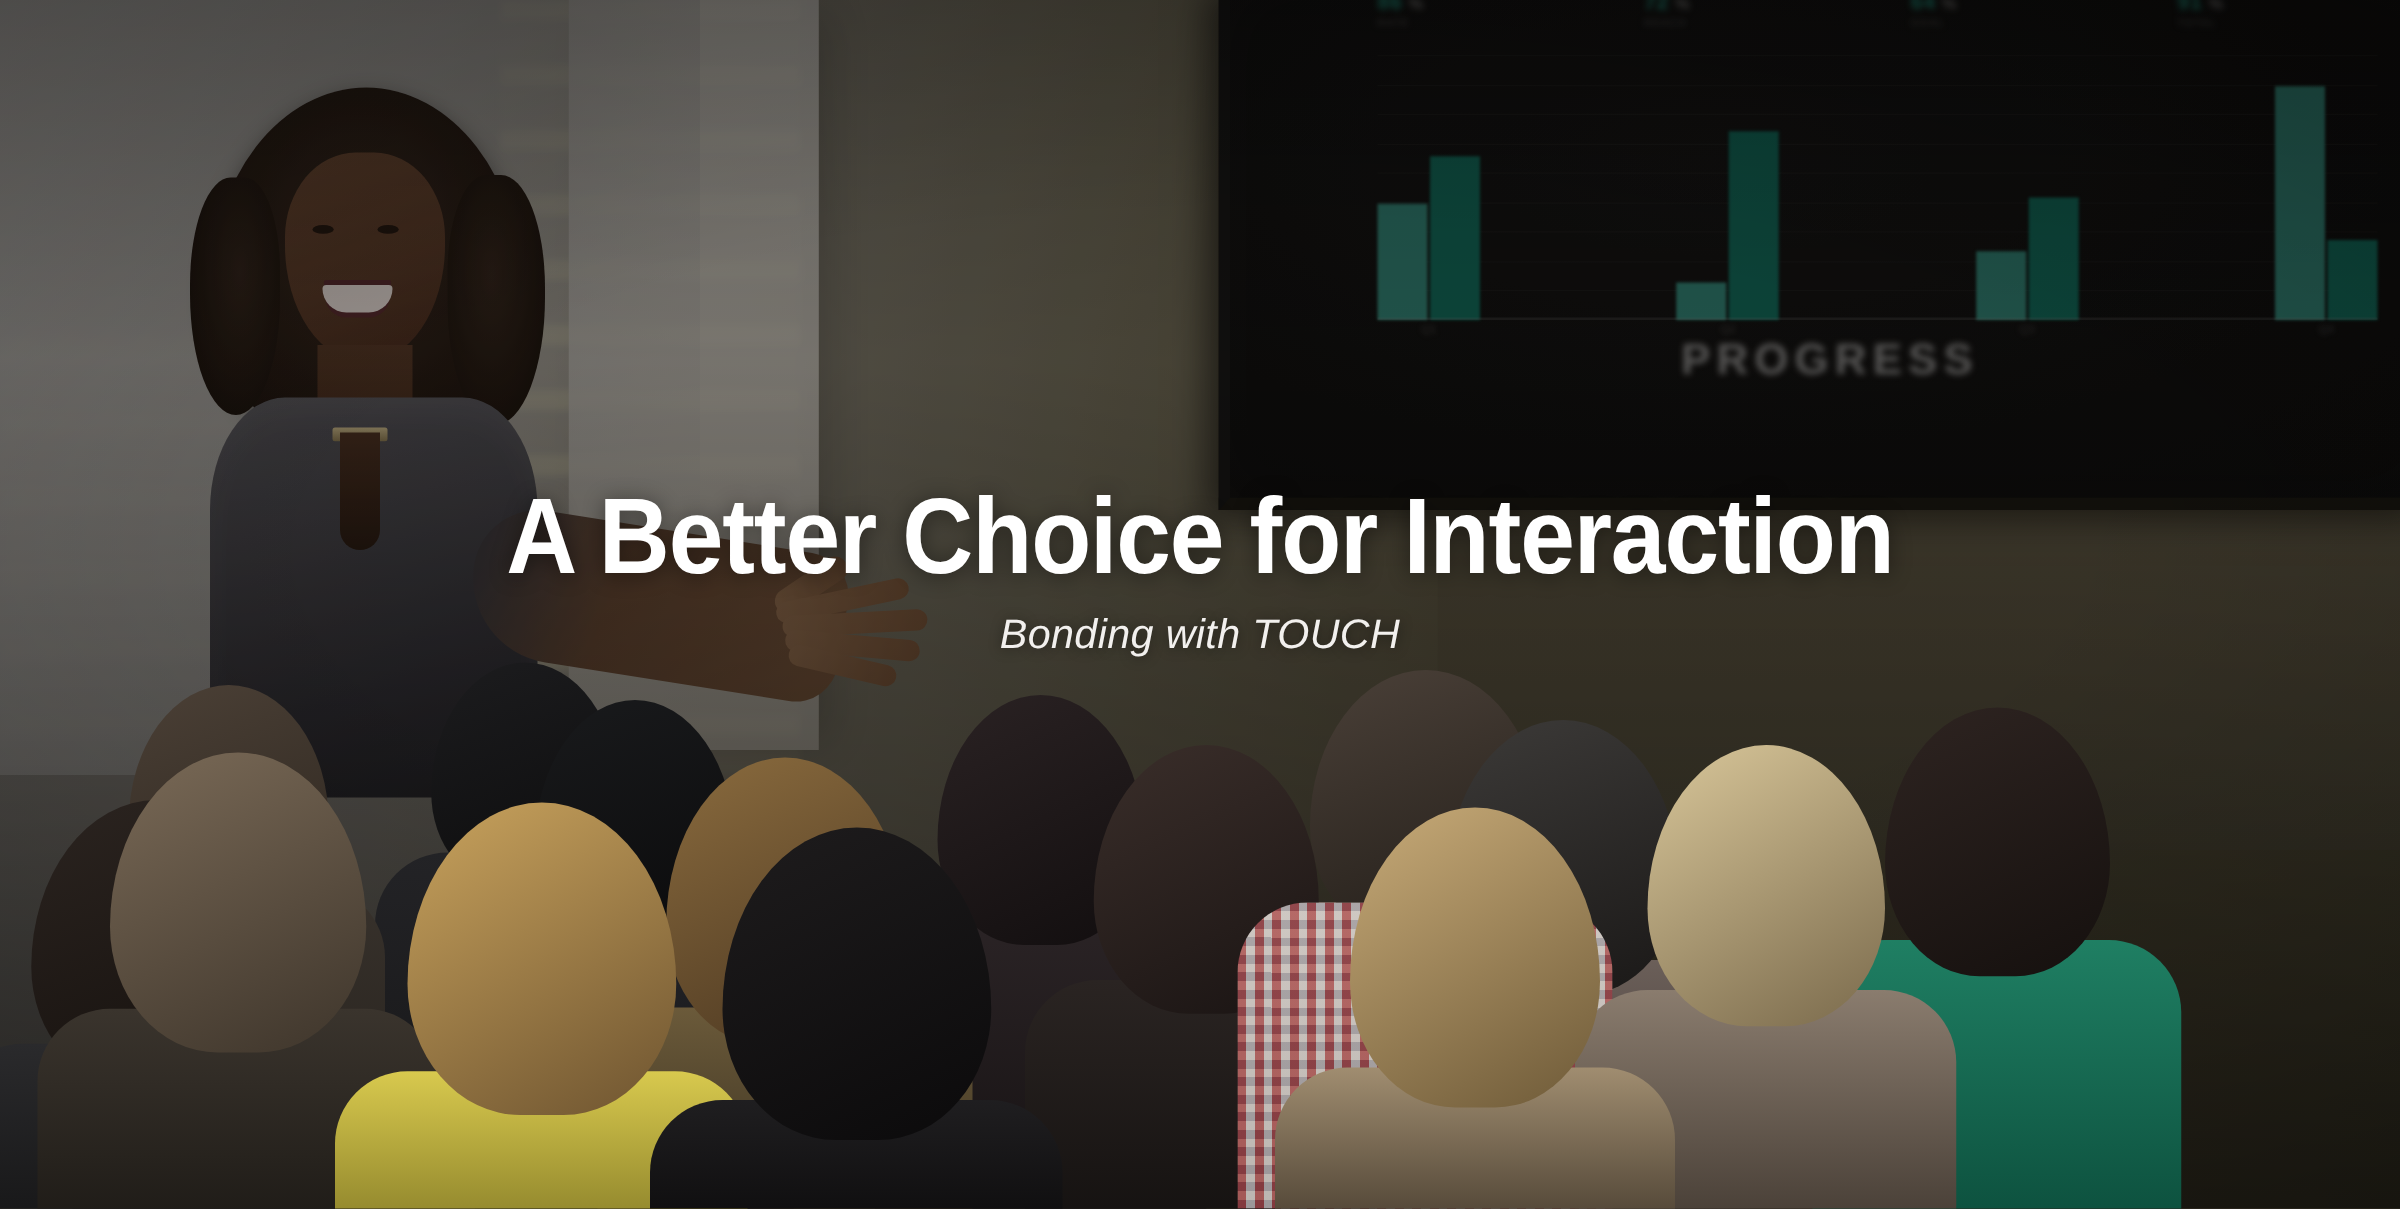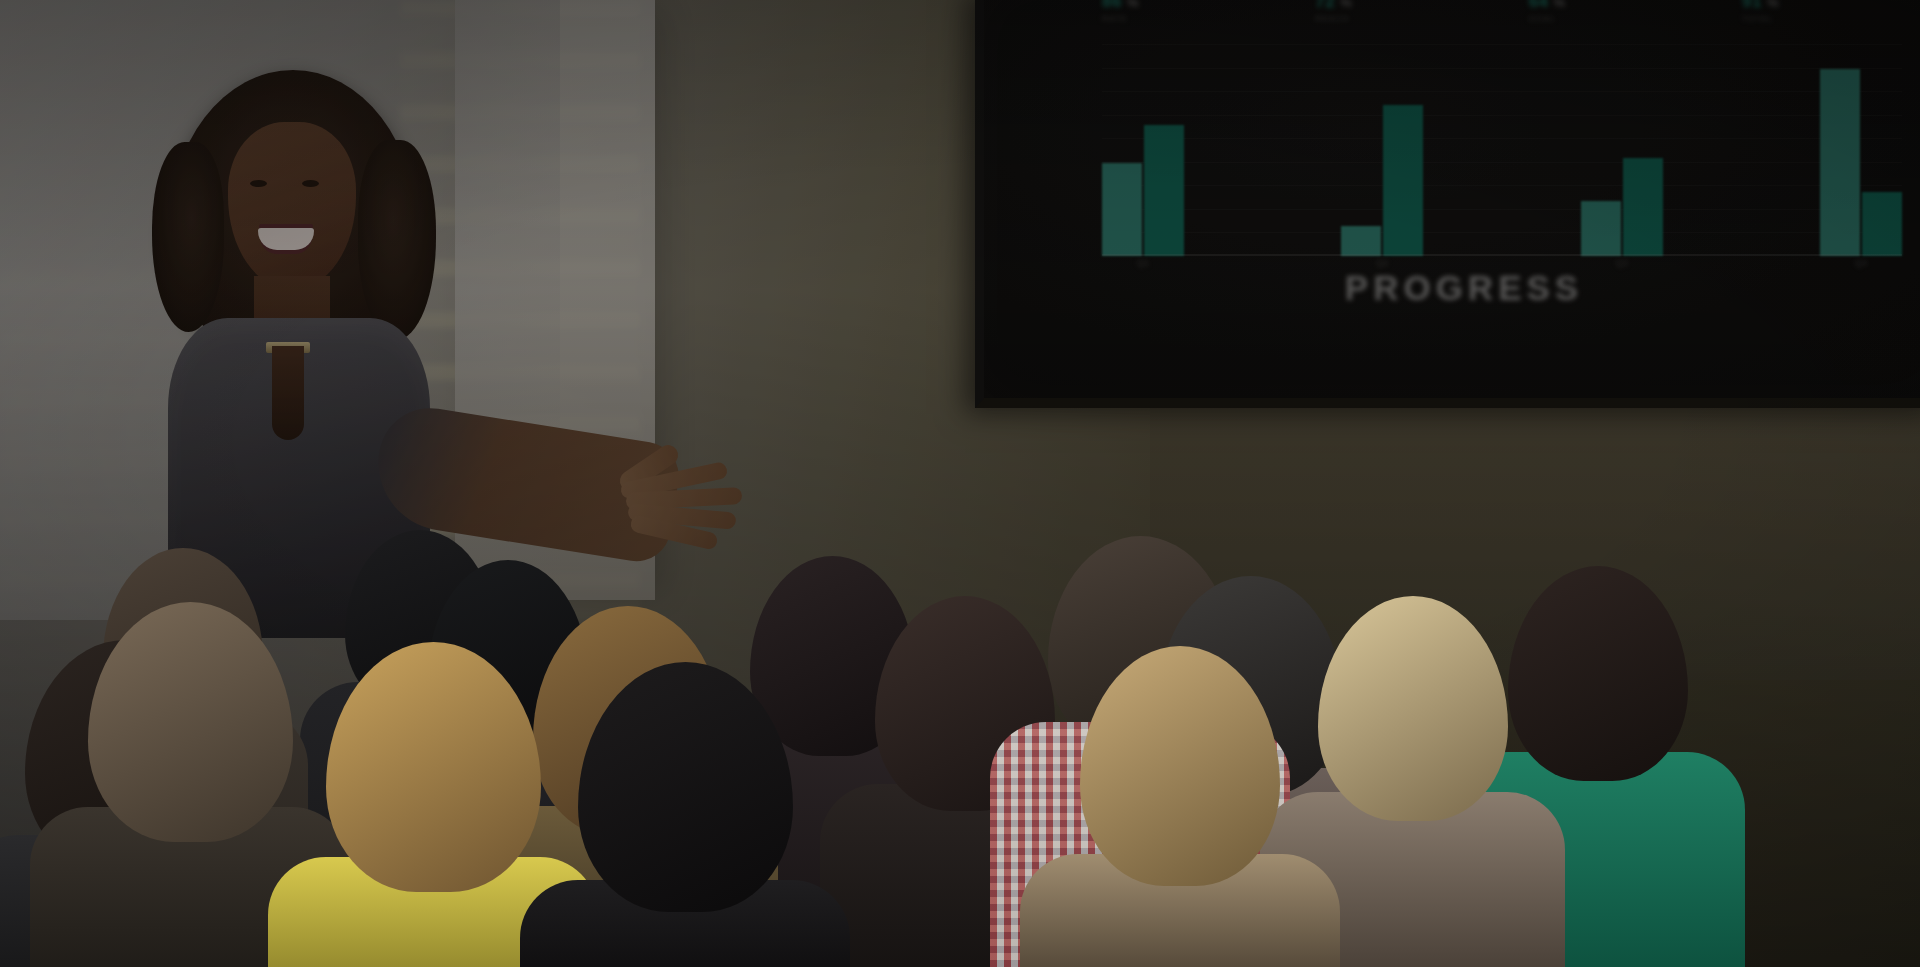--- a/index.html
+++ b/index.html
@@ -401,14 +401,18 @@
       <div class="aud" style="left: 1450px; top: 566px; width: 295px; height: 401px; z-index: 6;">
         <div class="body" style="left: 0px; top: 186px; width: 295px; height: 235px; background: linear-gradient(rgb(31, 127, 99), rgb(12, 78, 60));"></div>
         <div class="head" style="left: 57.5px; top: 0px; width: 180px; height: 215px; background: linear-gradient(155deg, rgb(46, 36, 33), rgb(21, 16, 14));"></div>
       </div>
       <div class="aud" style="left: 990px; top: 722px; width: 300px; height: 245px; z-index: 6; background: repeating-linear-gradient(90deg, rgba(190, 60, 60, 0.55) 0px, rgba(190, 60, 60, 0.55) 7px, rgba(235, 230, 225, 0.55) 7px, rgba(235, 230, 225, 0.55) 14px), repeating-linear-gradient(0deg, rgba(40, 40, 70, 0.45) 0px, rgba(40, 40, 70, 0.45) 7px, rgba(235, 230, 225, 0.35) 7px, rgba(235, 230, 225, 0.35) 14px), linear-gradient(rgb(138, 127, 120), rgb(74, 66, 61)); border-radius: 56px 56px 0px 0px;"></div>
     </div>
 
   <div class="scrim"></div>
   <div class="vignette"></div>
 
+  <div class="hero-text">
+    <h1 id="hero-title">A Better Choice for Interaction</h1>
+    <p id="hero-sub">Bonding with TOUCH</p>
+  </div>
 
 </div>
 
 </body></html>

